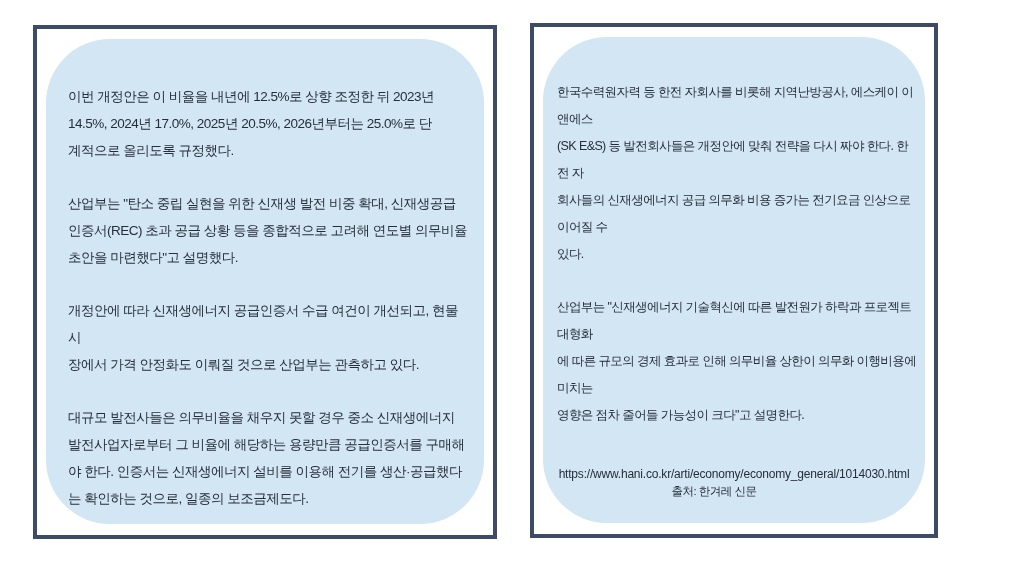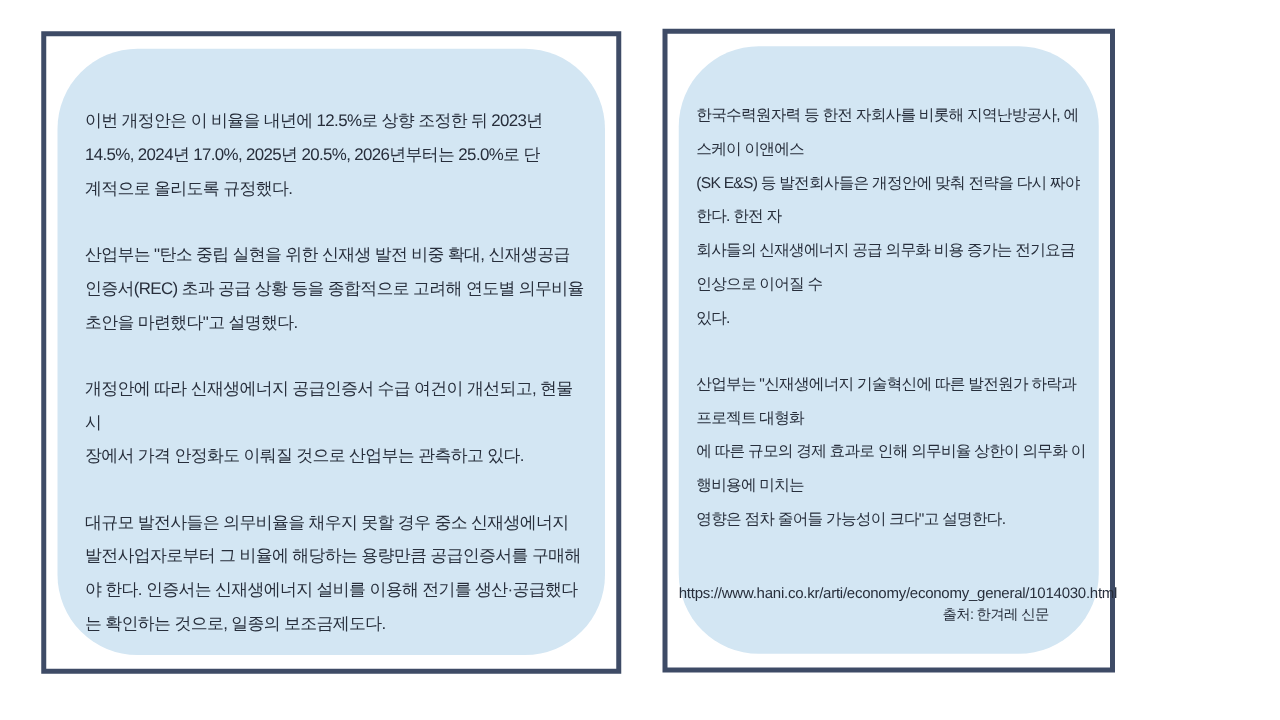--- a/index.html
+++ b/index.html
@@ -21,21 +21,21 @@
     background:var(--background);
     padding-left:48px;
   }
   .panel{
     position:absolute;
     border:4px solid var(--panel-border);
     background:#ffffff;
     box-sizing:border-box;
   }
   .panel-left{ left:33px; top:25px; width:464px; height:514px; }
-  .panel-right{ left:530px; top:23px; width:362px; height:515px; }
+  .panel-right{ left:530px; top:23px; width:408px; height:515px; }
   .blob{
     position:absolute;
     left:9px; right:9px; top:10px; bottom:11px;
     background:var(--note-fill);
     border-radius:64px;
     box-sizing:border-box;
   }
   .panel-left .blob{ padding:44px 14px 0 22px; }
   .panel-right .blob{ padding:42px 6px 0 14px; }
   .para{
@@ -54,21 +54,21 @@
     position:absolute;
     left:0; right:0; bottom:24px;
   }
   .article-url{
     text-align:center;
     color:var(--text);
     font-size:12px;
     letter-spacing:-0.2px;
   }
   .source-credit{
-    text-align:right;
+    text-align:center;
     padding-right:40px;
     margin-top:3px;
     color:var(--text);
     font-size:11.5px;
     letter-spacing:-0.5px;
   }
 </style>
 </head>
 <body>
 

